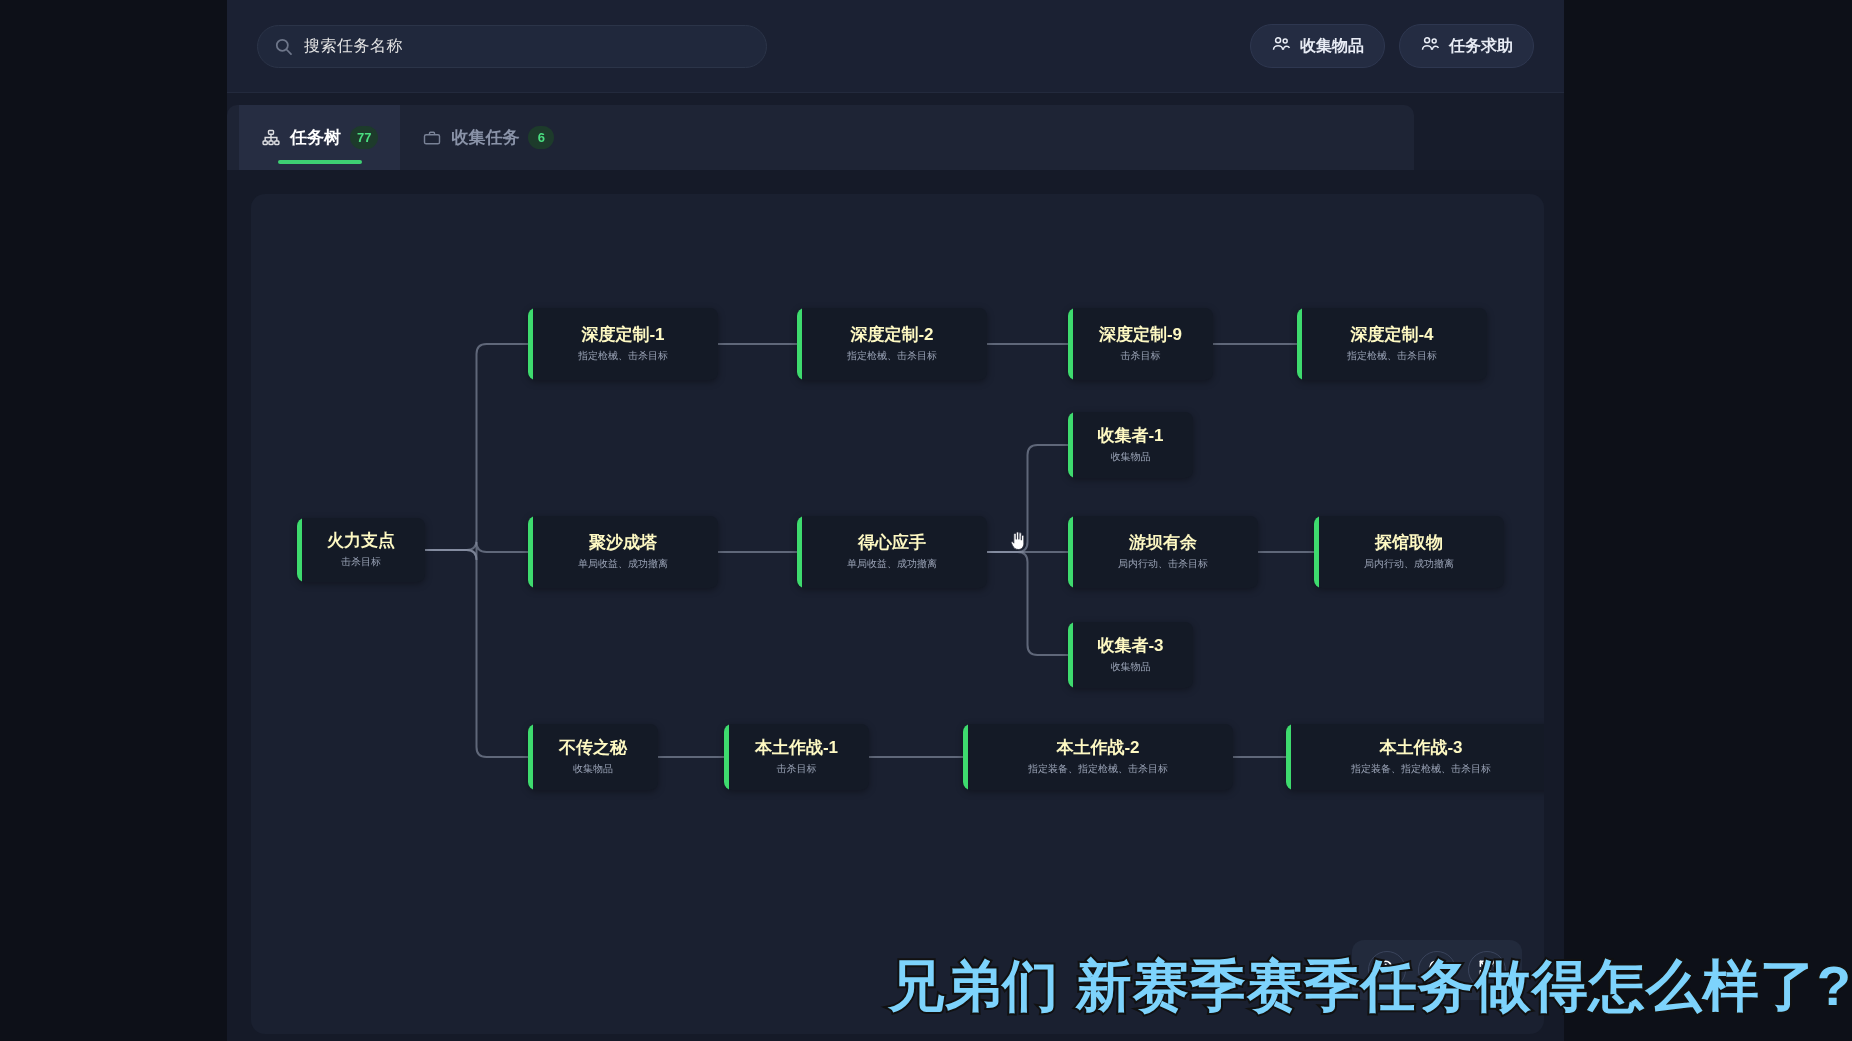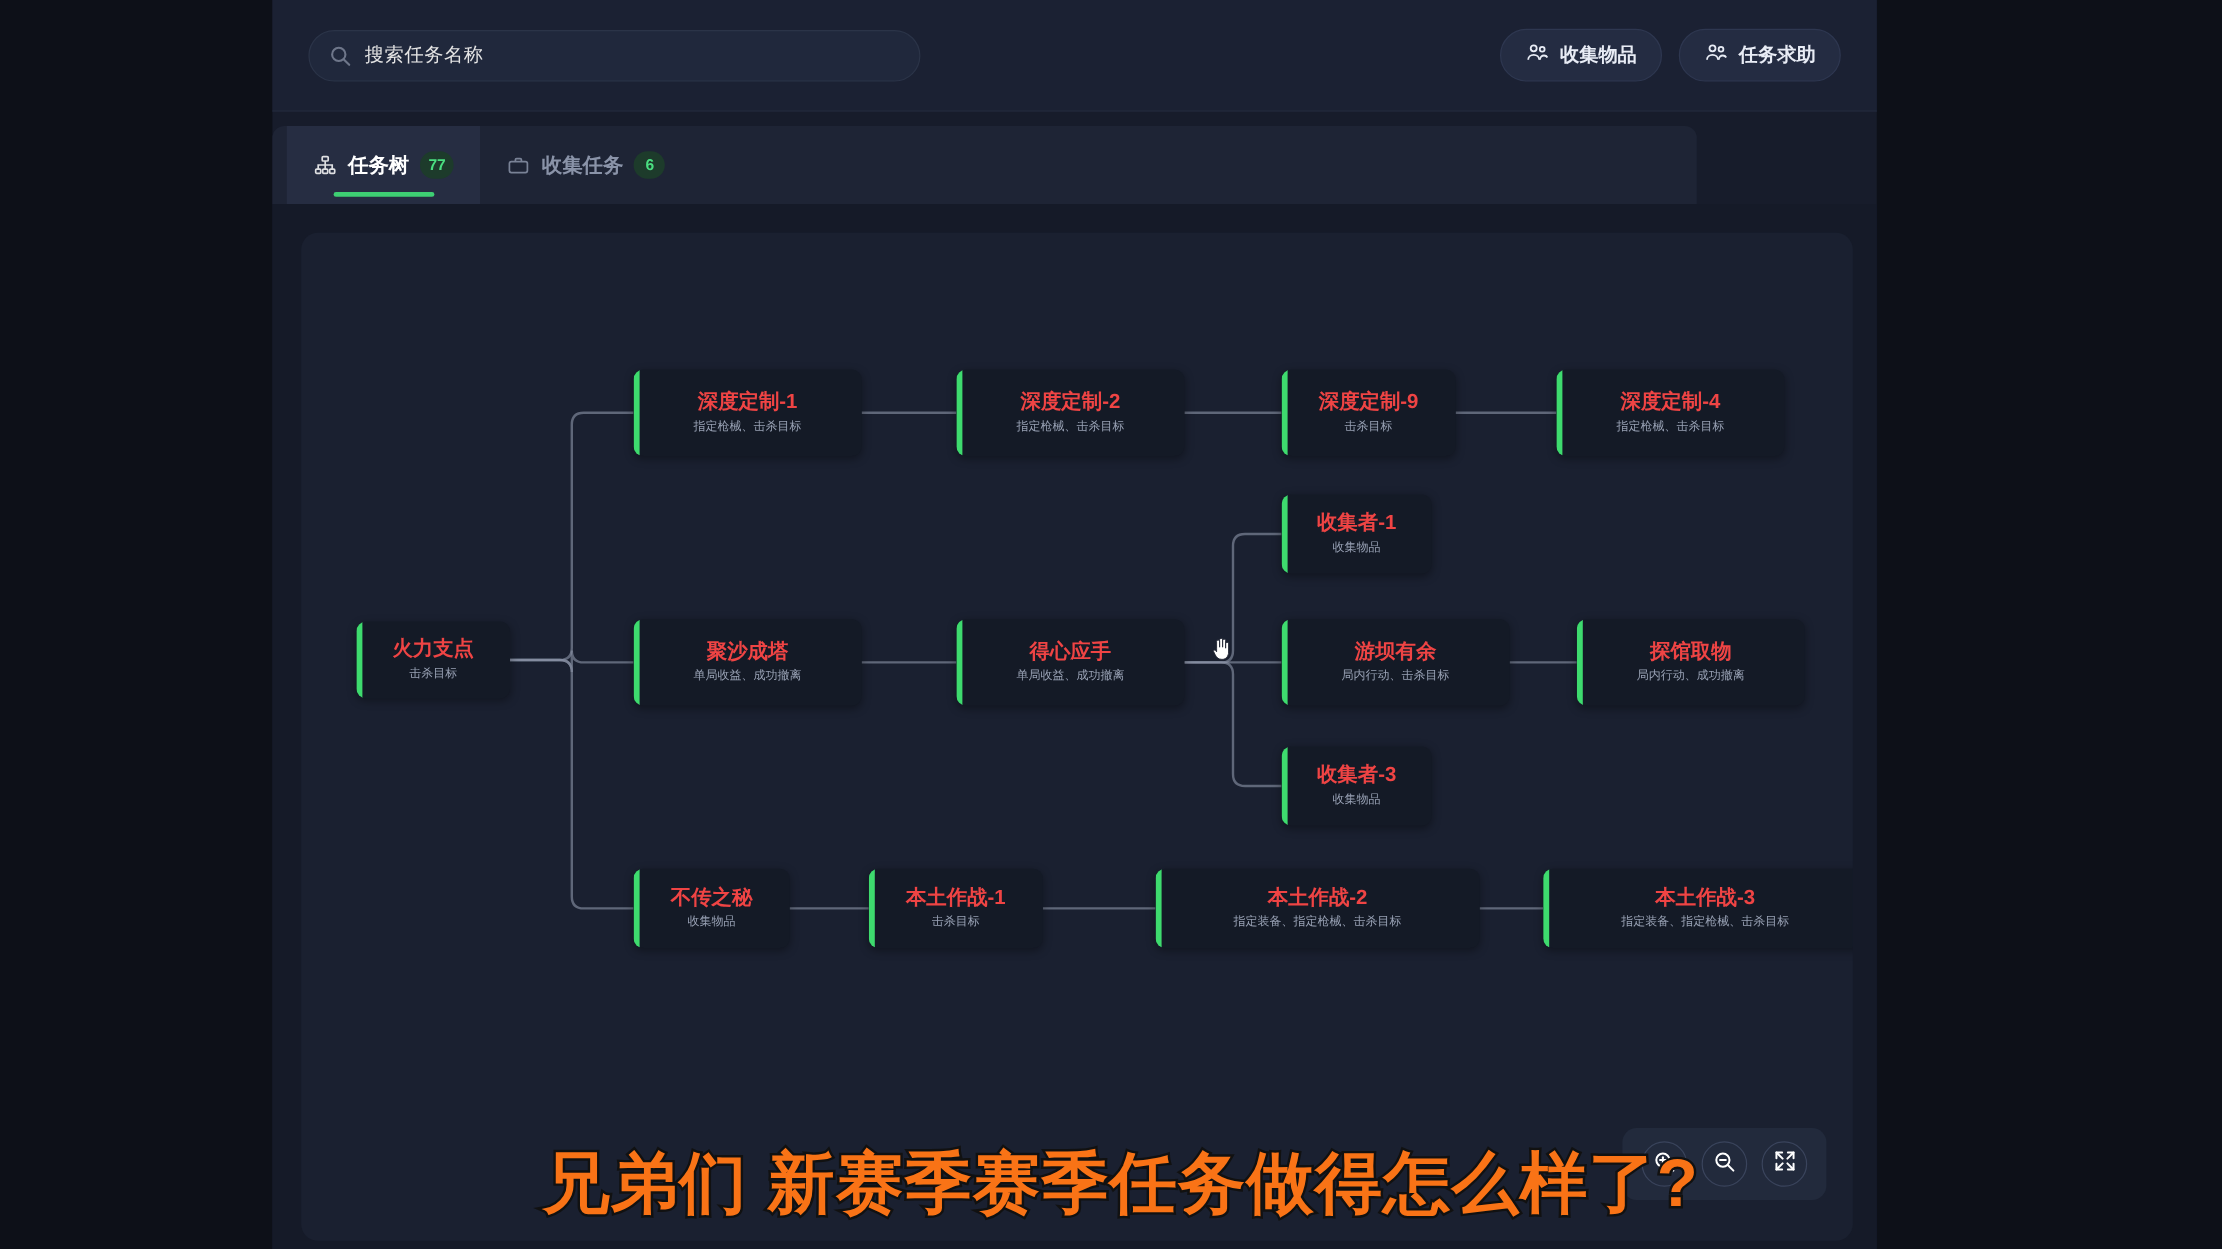--- a/index.html
+++ b/index.html
@@ -72,21 +72,21 @@
   .node {
     position:absolute; background:#141a26; border-radius:8px;
     box-shadow:0 2px 7px rgba(0,0,0,.35);
     display:flex; flex-direction:column; align-items:center; justify-content:center;
     padding:9px 18px 10px 18px; overflow:hidden;
   }
   .node::before {
     content:""; position:absolute; left:0; top:0; bottom:0; width:5px;
     background:#3edb6e; border-radius:3px 0 0 3px;
   }
-  .node-title { font-size:17px; font-weight:700; color:#ef4444; white-space:nowrap; line-height:1.32; }
+  .node-title { font-size:17px; font-weight:700; color:#fef9c3; white-space:nowrap; line-height:1.32; }
   .node-sub { font-size:10px; color:#98a1b4; white-space:nowrap; line-height:1.45; margin-top:3px; }
 
   
   .edges { position:absolute; left:0; top:0; width:1293px; height:840px; pointer-events:none; }
 
   
   .cursor-hand { position:absolute; width:20px; height:22px; pointer-events:none; }
 
   
   .zoom-controls {
@@ -95,22 +95,22 @@
     display:flex; align-items:center; gap:12px; padding:0 16px;
   }
   .zoom-btn {
     width:38px; height:38px; border-radius:19px; border:1px solid #3a445c;
     background:transparent; display:flex; align-items:center; justify-content:center;
     cursor:pointer;
   }
 
   
   .caption {
-    position:absolute; left:0; right:0; bottom:16px; text-align:center;
-    font-size:56px; font-weight:700; color:#f97316; letter-spacing:1px;
+    position:absolute; left:0; right:0; bottom:16px; text-align:right;
+    font-size:56px; font-weight:700; color:#7dd3fc; letter-spacing:1px;
     -webkit-text-stroke:4px #111;
     paint-order:stroke fill;
     white-space:nowrap;
     padding-left:16px;
   }
 </style>
 </head>
 <body>
 
 <div id="app">

